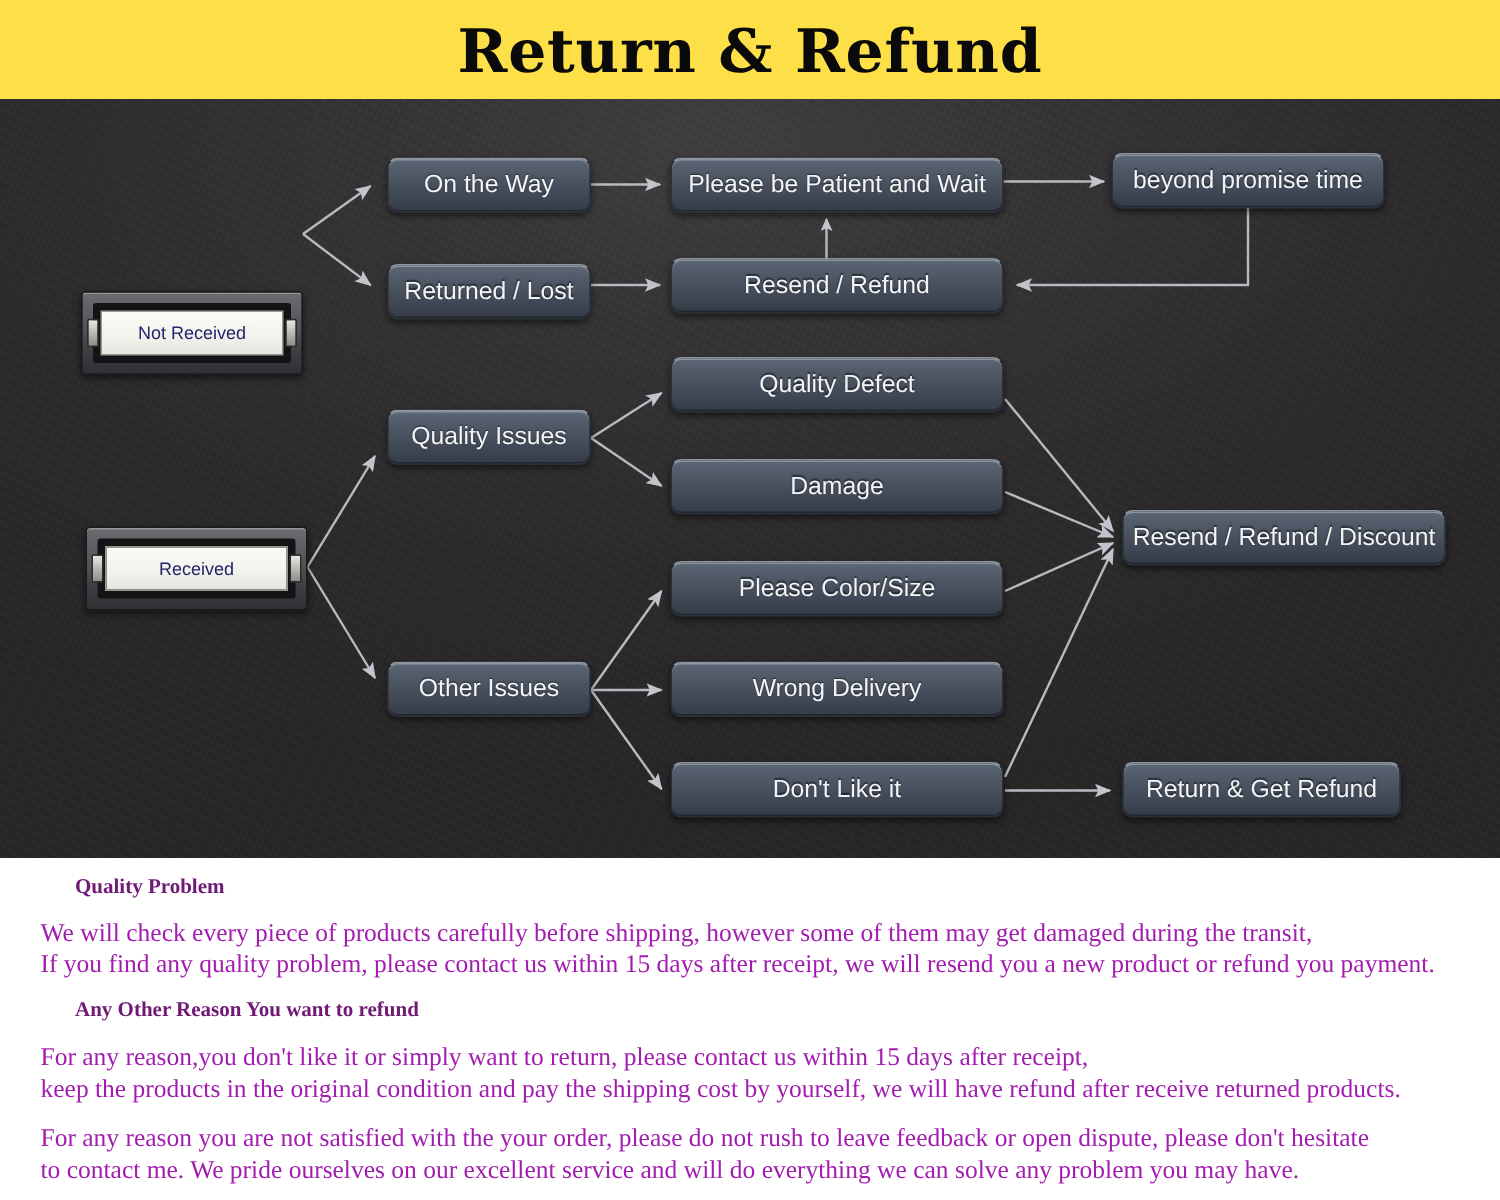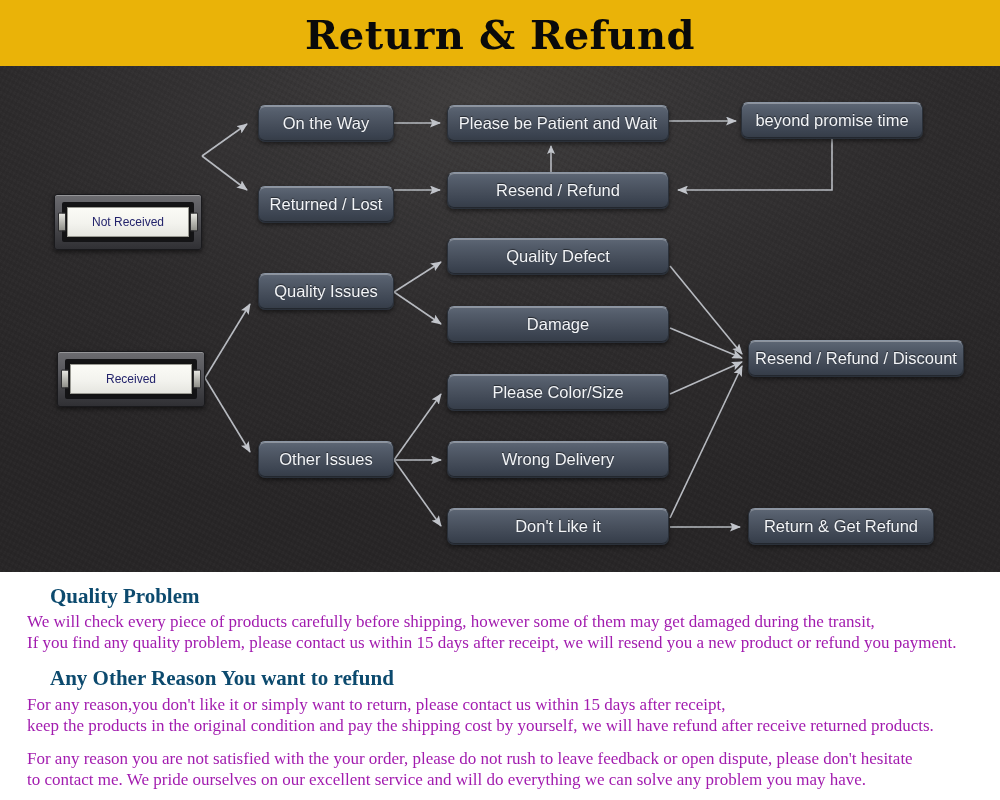--- a/index.html
+++ b/index.html
@@ -7,21 +7,21 @@
     width:1000px;height:800px;
     background:#ffffff;
     font-family:"Liberation Serif", serif;
     overflow:hidden;
     position:relative;
   }
 
   
   #header{
     position:absolute;left:0;top:0;width:1000px;height:66px;
-    background:#eab308;
+    background:#fde047;
     display:flex;align-items:center;justify-content:center;
   }
   #header-title{
     font-family:"DejaVu Serif", serif;
     font-weight:bold;
     font-size:40px;
     letter-spacing:0.5px;
     color:#0a0a0a;
     white-space:nowrap;
     line-height:1;
@@ -108,22 +108,22 @@
   
   #text-panel{
     position:absolute;left:0;top:572px;width:1000px;height:228px;
     background:#ffffff;
     color:#141414;
   }
   .sec-head{
     position:absolute;
     font-family:"Liberation Serif", serif;
     font-weight:bold;
-    font-size:21px;
-    color:#0c4a6e;
+    font-size:14px;
+    color:#701a75;
     white-space:nowrap;
   }
   .body-line{
     position:absolute;
     font-family:"Liberation Serif", serif;
     font-size:17px;
     color:#a21caf;
     white-space:nowrap;
     line-height:1.2;
   }
@@ -191,21 +191,21 @@
   <div class="frame-node" style="left:57px;top:285px;width:148px;height:56px;">
     <div class="inner-bevel">
       <div class="inner-face">Received</div>
     </div>
     <span class="tab left"></span>
     <span class="tab right"></span>
   </div>
 
   <div class="node" style="left:258px;top:39px;width:136px;height:37px;">On the Way</div>
 
-  <div class="node" style="left:258px;top:120px;width:136px;height:37px;">Returned / Lost</div>
+  <div class="node" style="left:258px;top:110px;width:136px;height:37px;">Returned / Lost</div>
 
   <div class="node" style="left:447px;top:39px;width:222px;height:37px;">Please be Patient and Wait</div>
 
   <div class="node" style="left:447px;top:106px;width:222px;height:37px;">Resend / Refund</div>
 
   <div class="node" style="left:741px;top:36px;width:182px;height:37px;">beyond promise time</div>
 
   <div class="node" style="left:258px;top:207px;width:136px;height:37px;">Quality Issues</div>
 
   <div class="node" style="left:258px;top:375px;width:136px;height:37px;">Other Issues</div>

